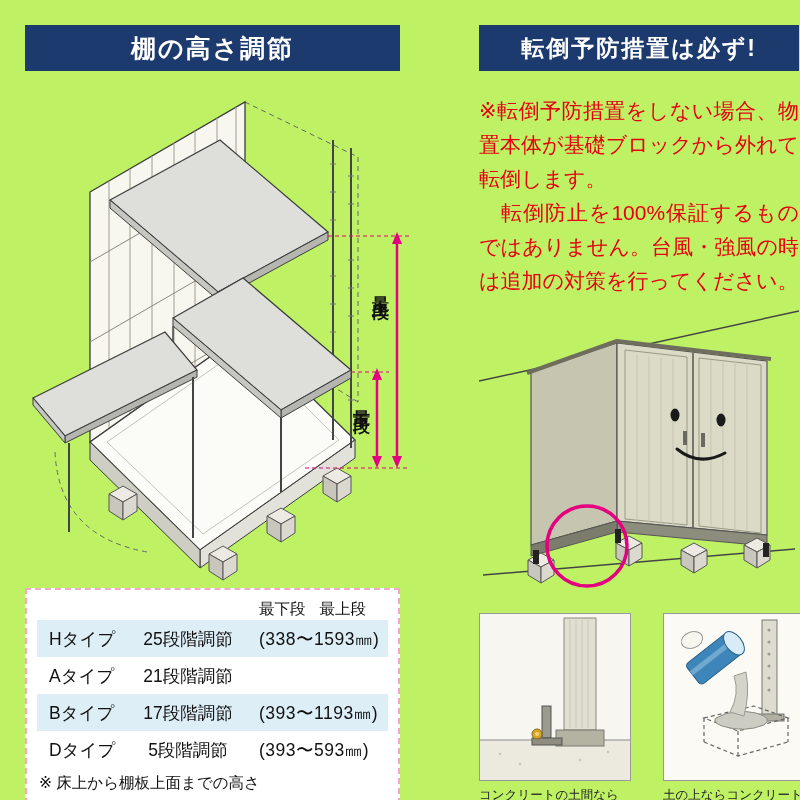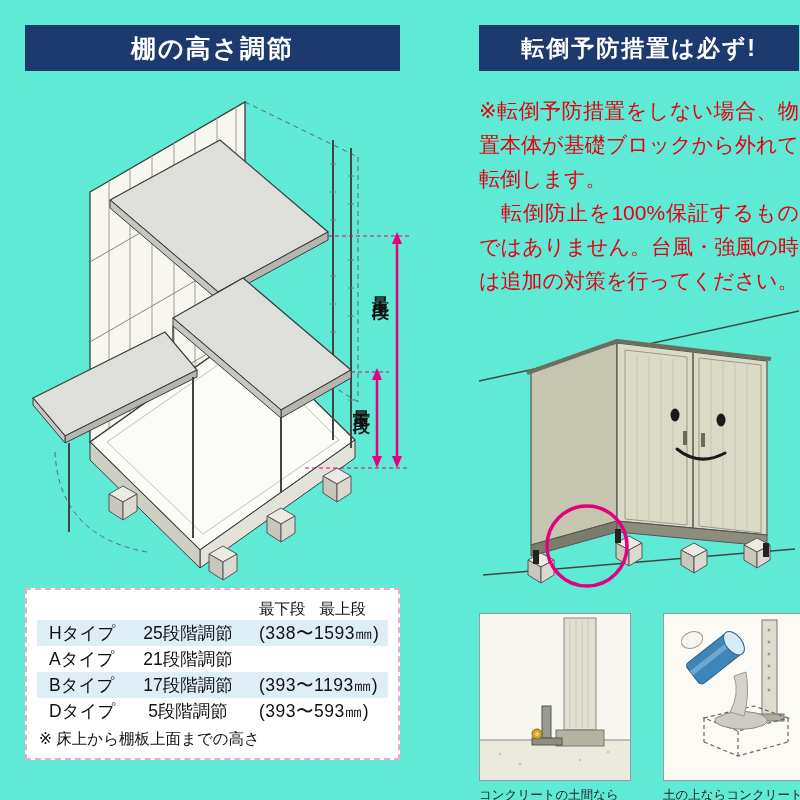--- a/index.html
+++ b/index.html
@@ -1,36 +1,36 @@
 <!DOCTYPE html>
 <html><head>
 <meta charset="utf-8">
 <style>
   *{box-sizing:border-box;margin:0;padding:0}
   html,body{width:800px;height:800px;background:#ffffff;
     font-family:"Liberation Sans","DejaVu Sans",sans-serif;color:#111}
-  #page{position:relative;width:800px;height:800px;overflow:hidden;background:#5eead4}
+  #page{position:relative;width:800px;height:800px;overflow:hidden;background:#bef264}
   section{position:absolute;top:25px}
   #left-panel{left:25px;width:398px;height:770px}
   #right-panel{left:479px;width:320px}
   .hdr{height:46px;background:#1c3a6e;color:#fff;display:flex;align-items:center;
        justify-content:center;font-weight:bold;letter-spacing:2px}
   #left-panel .hdr{width:375px;font-size:25px}
   #right-panel .hdr{width:320px;font-size:23px}
   #shelf-svg{position:absolute;left:0;top:55px}
   .vlabel{position:absolute;writing-mode:vertical-rl;font-size:17px;font-weight:bold;
           color:#111;letter-spacing:3px;line-height:1}
   #lab-top{left:347px;top:258px}
   #lab-bottom{left:328px;top:372px}
   .spec{position:absolute;top:563px;left:0;width:375px;border:2px dashed #f0a8cc;
         padding:8px 10px;background:#fff}
   .spec-h,.spec-row{display:grid;grid-template-columns:92px 122px 1fr;align-items:center}
   .spec-h{height:22px;font-size:15.5px}
   .spec-h .hcell{grid-column:3;display:flex;gap:14px;padding-left:8px}
-  .spec-row{height:26px;font-size:17.5px}
+  .spec-row{height:37px;font-size:17.5px}
   .spec-rows .spec-row:nth-child(odd){background:#ddeef7}
   .c1{padding-left:12px}
   .c2{text-align:center;padding-right:4px}
   .c3{padding-left:8px;letter-spacing:0.5px}
   .spec-foot{font-size:15.5px;padding:5px 0 0 2px}
   .warn{margin-top:23px;color:#e60012;font-size:21px;line-height:1.62;
         white-space:pre-line;text-align:justify}
   #shed-svg{display:block;margin-top:5px}
   .thumbs{display:flex;gap:32px;margin-top:10px}
   .thumbs figure{width:152px}

